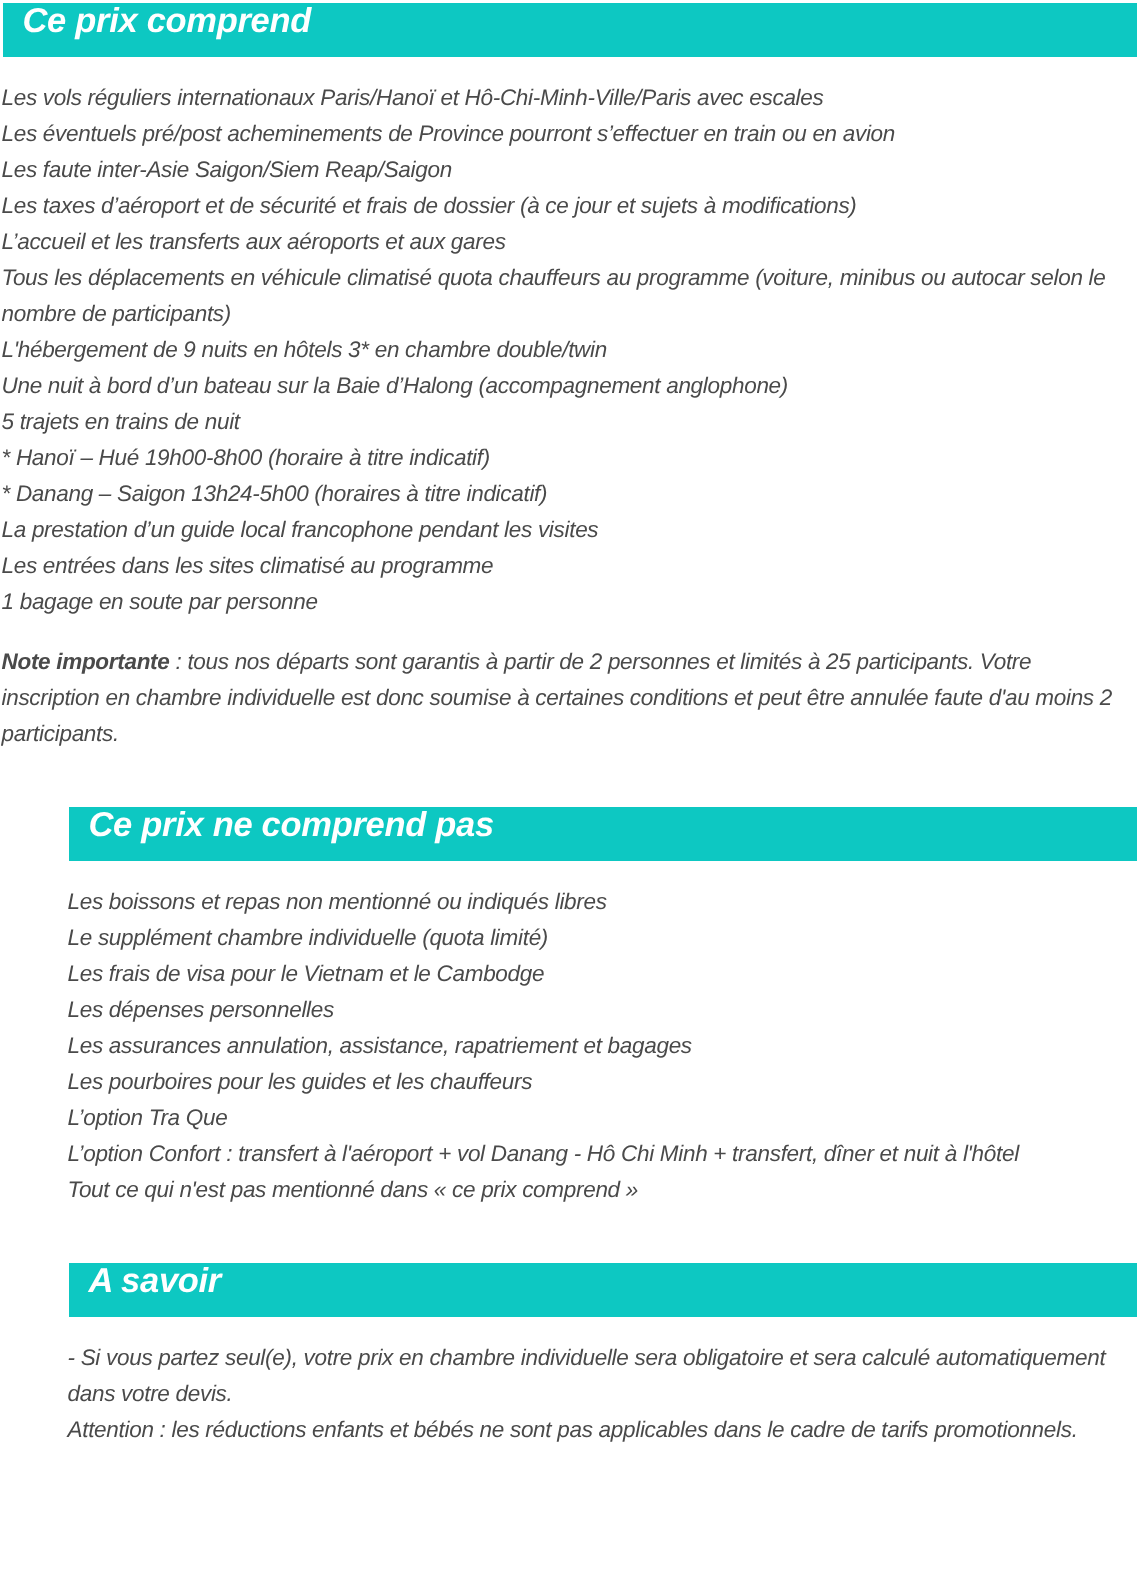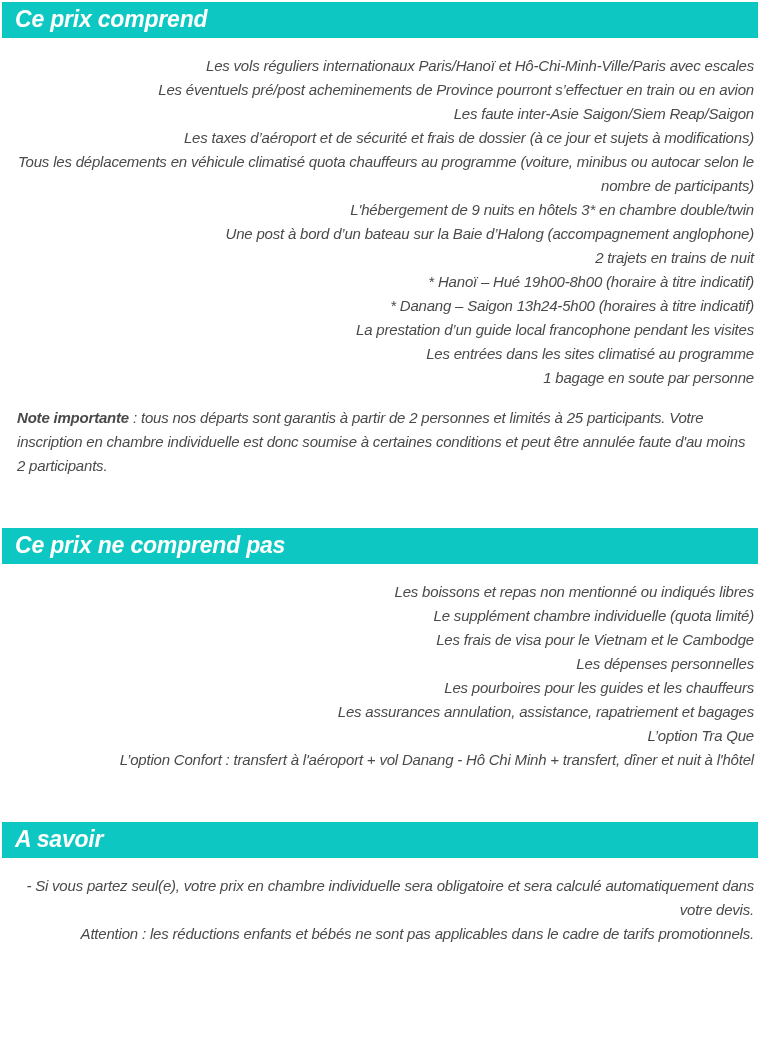--- a/index.html
+++ b/index.html
@@ -17,93 +17,93 @@
     min-height: 1059px;
     font-family: "Liberation Sans", sans-serif;
     font-style: italic;
     color: var(--text);
     font-size: 15px;
     letter-spacing: -0.2px;
     padding-top: 2px;
     overflow-x: hidden;
   }
   .section { width: 100%; }
-  .section + .section { margin-top: 50px; }
+  .section + .section { margin-top: 36px; padding-left: 44px; }
   .bar {
     background: var(--accent);
     height: 36px;
     margin: 0 0 0 2px;
     display: flex;
-    align-items: center;
     padding-left: 13px;
   }
   .bar .bar-title {
     color: #ffffff;
     font-weight: bold;
     font-style: italic;
     font-size: 23px;
     letter-spacing: -0.2px;
     line-height: 1;
     padding-bottom: 2px;
   }
   .items { margin-top: 16px; }
   .items p.item {
     margin: 0;
     padding: 0 4px 0 1px;
     line-height: 24px;
     min-height: 24px;
-    text-align: right;
   }
   .note {
-    margin: 16px 0 0 16px;
+    margin: 16px 0 0 0;
     padding: 0 4px 0 1px;
     line-height: 24px;
   }
   .note strong { font-weight: bold; font-style: italic; }
 </style>
 </head>
 <body>
 
 <div class="page">
 
   <section class="section">
     <h2 class="bar">
       <span class="bar-title">Ce prix comprend</span>
     </h2>
     <div class="items">
         <p class="item">Les vols réguliers internationaux Paris/Hanoï et Hô-Chi-Minh-Ville/Paris avec escales</p>
         <p class="item">Les éventuels pré/post acheminements de Province pourront s’effectuer en train ou en avion</p>
         <p class="item">Les faute inter-Asie Saigon/Siem Reap/Saigon</p>
         <p class="item">Les taxes d’aéroport et de sécurité et frais de dossier (à ce jour et sujets à modifications)</p>
+        <p class="item">L’accueil et les transferts aux aéroports et aux gares</p>
         <p class="item">Tous les déplacements en véhicule climatisé quota chauffeurs au programme (voiture, minibus ou autocar selon le nombre de participants)</p>
         <p class="item">L'hébergement de 9 nuits en hôtels 3* en chambre double/twin</p>
-        <p class="item">Une post à bord d’un bateau sur la Baie d’Halong (accompagnement anglophone)</p>
-        <p class="item">2 trajets en trains de nuit</p>
+        <p class="item">Une nuit à bord d’un bateau sur la Baie d’Halong (accompagnement anglophone)</p>
+        <p class="item">5 trajets en trains de nuit</p>
         <p class="item">* Hanoï – Hué 19h00-8h00 (horaire à titre indicatif)</p>
         <p class="item">* Danang – Saigon 13h24-5h00 (horaires à titre indicatif)</p>
         <p class="item">La prestation d’un guide local francophone pendant les visites</p>
         <p class="item">Les entrées dans les sites climatisé au programme</p>
         <p class="item">1 bagage en soute par personne</p>
       </div>
     <p class="note"><strong>Note importante</strong><span> : tous nos départs sont garantis à partir de 2 personnes et limités à 25 participants. Votre inscription en chambre individuelle est donc soumise à certaines conditions et peut être annulée faute d'au moins 2 participants.</span></p>
   </section>
 
   <section class="section">
     <h2 class="bar">
       <span class="bar-title">Ce prix ne comprend pas</span>
     </h2>
     <div class="items">
         <p class="item">Les boissons et repas non mentionné ou indiqués libres</p>
         <p class="item">Le supplément chambre individuelle (quota limité)</p>
         <p class="item">Les frais de visa pour le Vietnam et le Cambodge</p>
         <p class="item">Les dépenses personnelles</p>
+        <p class="item">Les assurances annulation, assistance, rapatriement et bagages</p>
         <p class="item">Les pourboires pour les guides et les chauffeurs</p>
-        <p class="item">Les assurances annulation, assistance, rapatriement et bagages</p>
         <p class="item">L’option Tra Que</p>
         <p class="item">L’option Confort : transfert à l'aéroport + vol Danang - Hô Chi Minh + transfert, dîner et nuit à l'hôtel</p>
+        <p class="item">Tout ce qui n'est pas mentionné dans « ce prix comprend »</p>
       </div>
   </section>
 
   <section class="section">
     <h2 class="bar">
       <span class="bar-title">A savoir</span>
     </h2>
     <div class="items">
         <p class="item">- Si vous partez seul(e), votre prix en chambre individuelle sera obligatoire et sera calculé automatiquement dans votre devis.</p>
         <p class="item">Attention : les réductions enfants et bébés ne sont pas applicables dans le cadre de tarifs promotionnels.</p>

